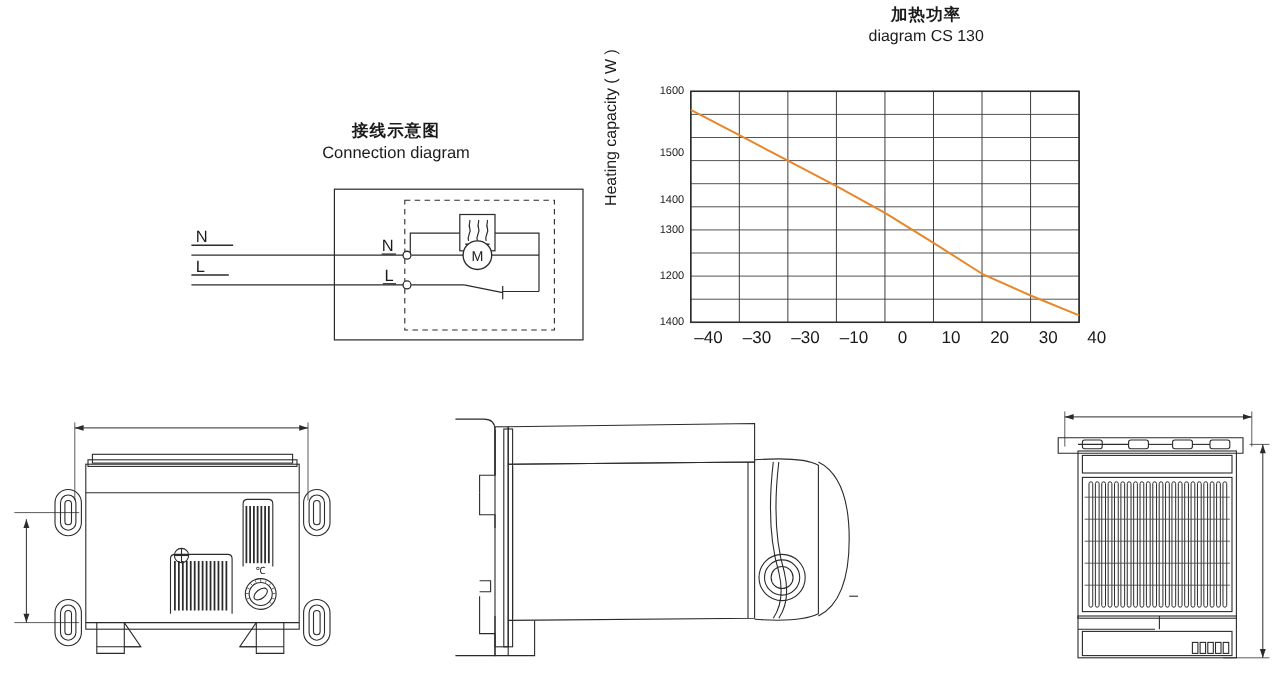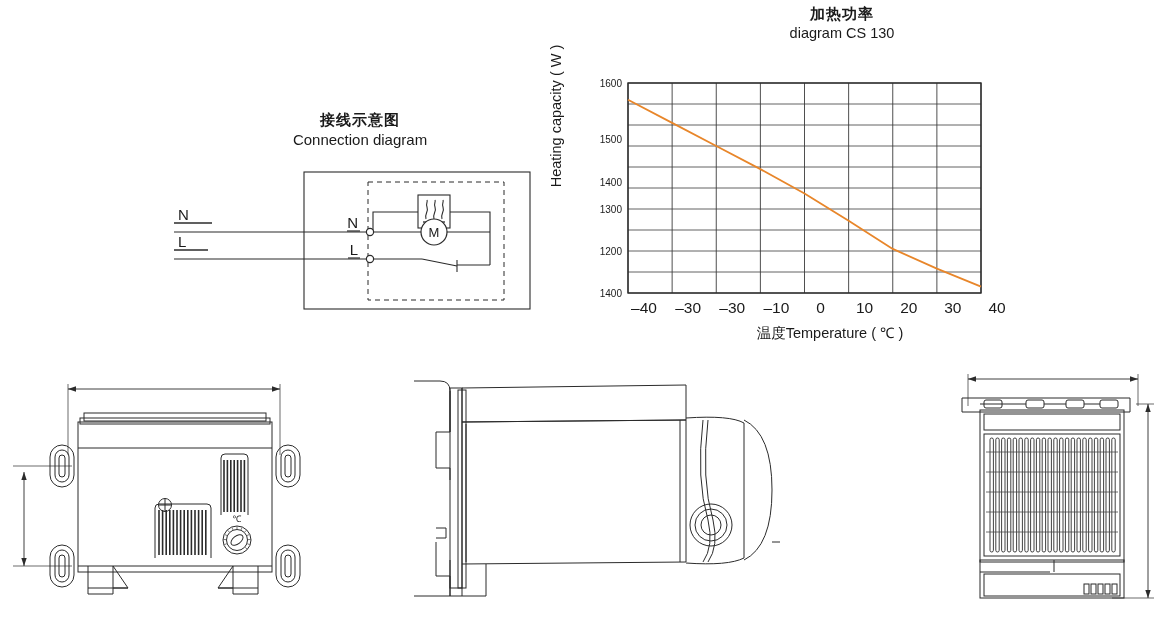--- a/index.html
+++ b/index.html
@@ -130,21 +130,20 @@
 </div>
 
 <div class="abs" id="chart-block">
 
   <div class="chart-title">
     <div class="cn">加热功率</div>
     <div class="en">diagram CS 130</div>
   </div>
 
   <div class="y-axis-label">Heating capacity ( W )</div>
-  <div class="x-axis-label">温度Temperature ( ℃ )</div>
 
   <div class="abs" id="ytick-host" style="left:56px; top:0; width:46px; height:350px;">
       <div class="ytick" style="top: 293px;">1400</div>
       <div class="ytick" style="top: 251px;">1200</div>
       <div class="ytick" style="top: 209px;">1300</div>
       <div class="ytick" style="top: 182px;">1400</div>
       <div class="ytick" style="top: 139px;">1500</div>
       <div class="ytick" style="top: 83px;">1600</div>
     </div>
 

